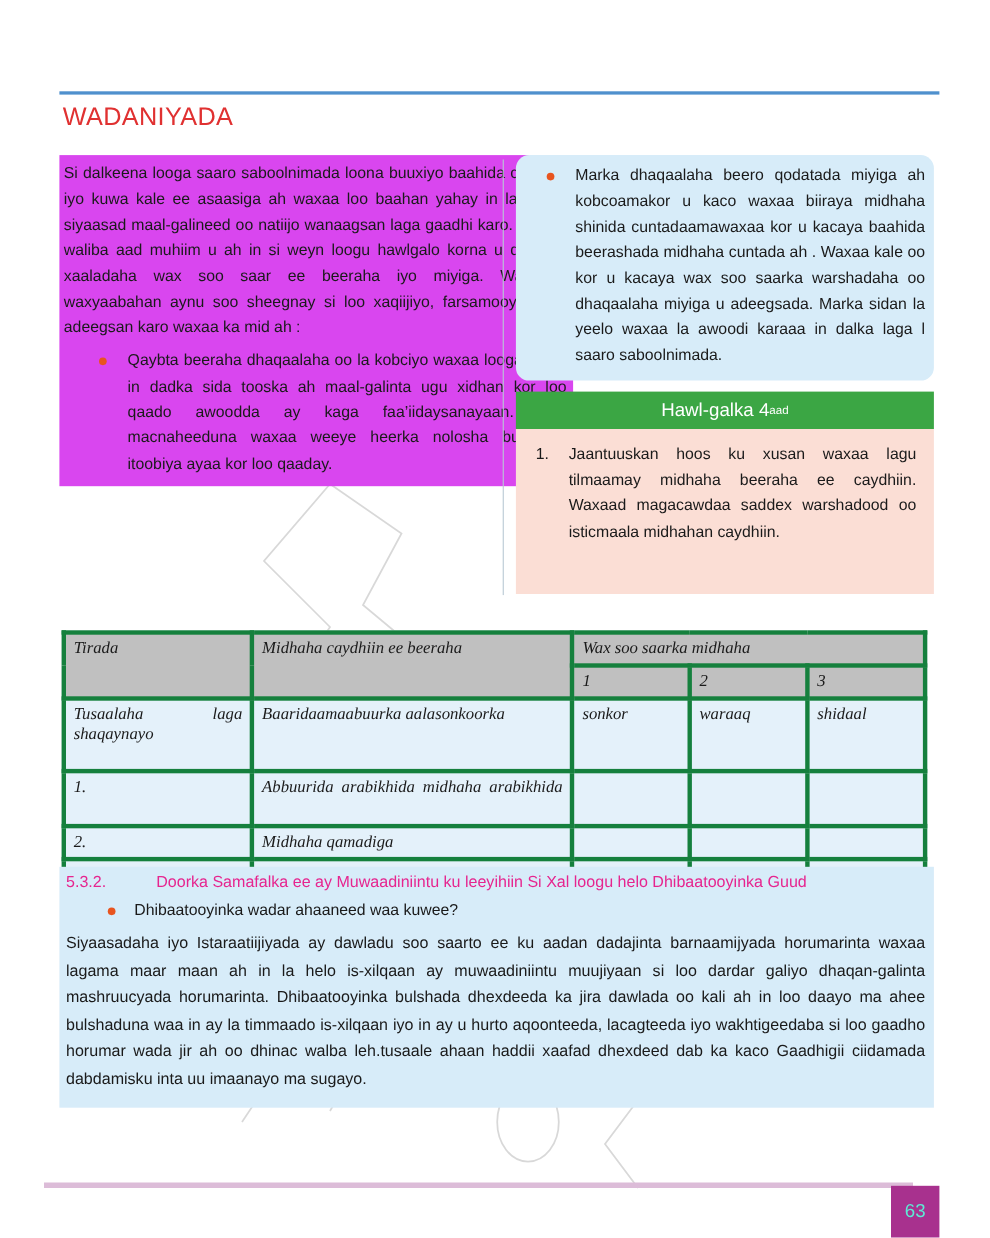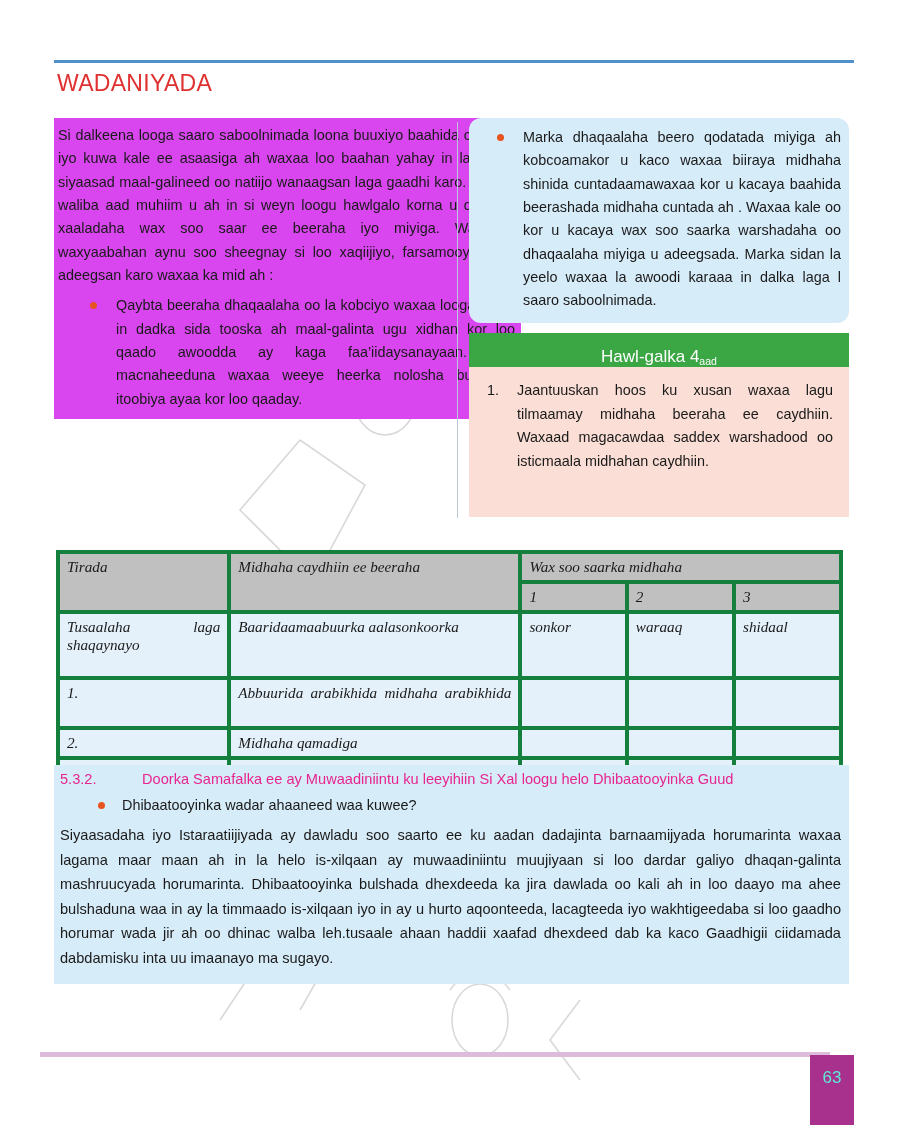--- a/index.html
+++ b/index.html
@@ -27,20 +27,21 @@
     z-index: 0;
     opacity: .55;
   }
   .watermark svg { width: 100%; height: 100%; display: block; }
 
   
   .page {
     position: absolute;
     inset: 0;
     z-index: 2;
+    margin-top: 23px;
   }
 
   .top-rule {
     position: absolute;
     left: 54px;
     top: 60px;
     width: 800px;
     height: 3px;
     background: #4f90cd;
   }
@@ -126,21 +127,21 @@
   ul.bullets.rb li { padding-left: 46px; }
   ul.bullets.rb li .dot { left: 20px; }
 
   
   .hawl-band {
     margin-top: 10px;
     background: #3ba644;
     color: #ffffff;
     height: 34px;
     display: flex;
-    align-items: flex-end;
+    align-items: center;
     justify-content: center;
     font-size: 17px;
   }
   .hawl-band sup { font-size: 10.5px; vertical-align: super; }
 
   
   .hawl-box {
     background: #fbded5;
     padding: 12px 16px 26px 12px;
     box-sizing: border-box;

